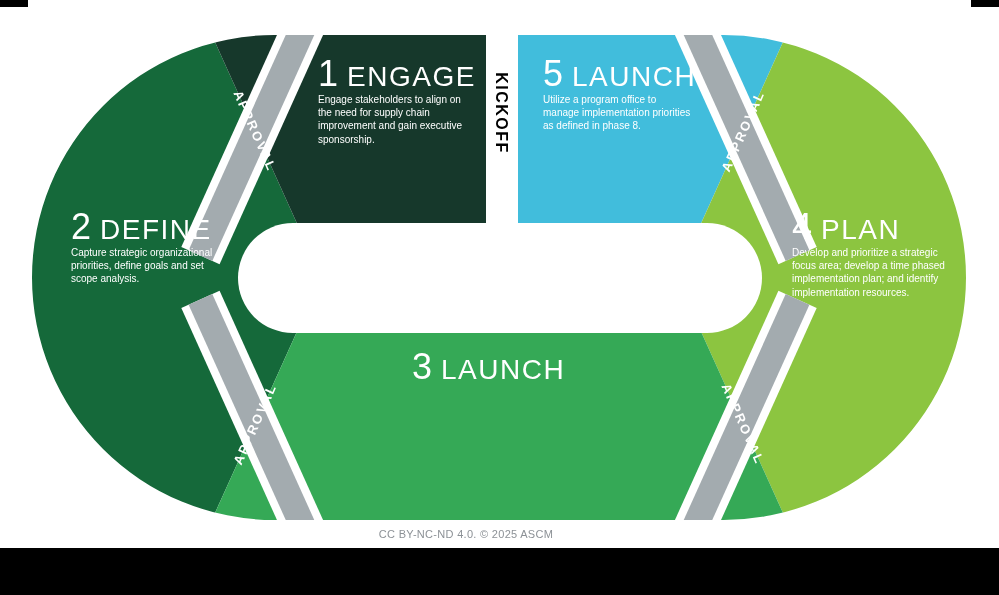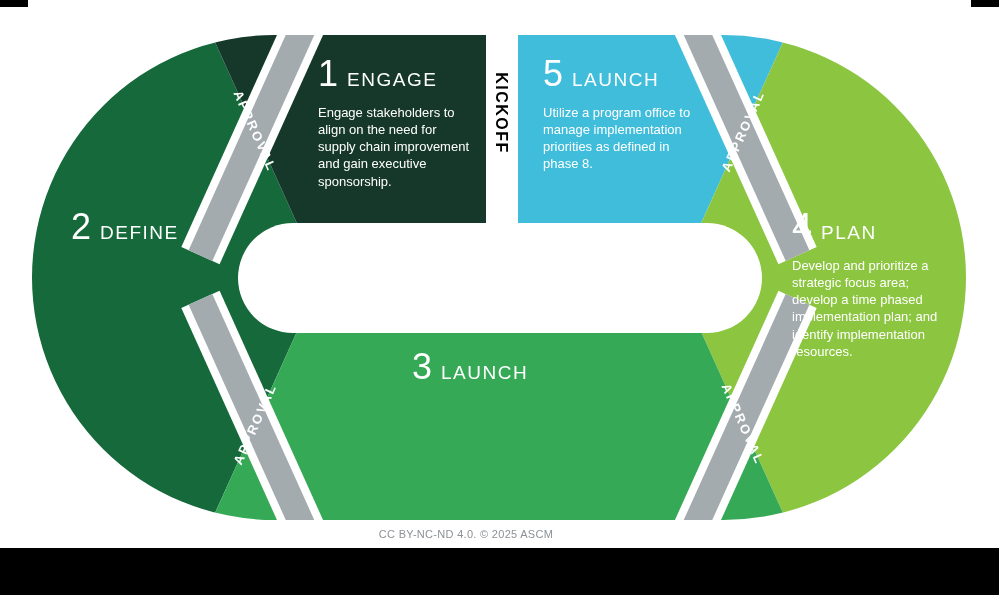--- a/index.html
+++ b/index.html
@@ -9,22 +9,22 @@
     background:#ffffff;
     font-family:"Liberation Sans", sans-serif;
     overflow:hidden;
   }
   .stage { position:absolute; left:0; top:0; width:999px; height:595px; }
   svg.diagram { position:absolute; left:0; top:0; display:block; }
 
   .phase { position:absolute; color:#ffffff; }
   .phase-head { display:flex; align-items:baseline; gap:9px; white-space:nowrap; }
   .phase-num { font-size:36px; font-weight:400; line-height:1; }
-  .phase-title { font-size:19px; font-weight:400; letter-spacing:1.5px; }
-  .phase-desc { margin-top:12px; font-size:13px; line-height:1.32; font-weight:400; }
+  .phase-title { font-size:28px; font-weight:400; letter-spacing:1.5px; }
+  .phase-desc { margin-top:0; font-size:10px; line-height:1.32; font-weight:400; }
 
   .approval {
     position:absolute;
     color:#ffffff;
     font-size:13px;
     font-weight:bold;
     letter-spacing:2px;
     white-space:nowrap;
     transform:translate(-50%,-50%) rotate(var(--rot));
   }
@@ -101,20 +101,21 @@
       <span class="phase-title">LAUNCH</span>
     </div>
     <p class="phase-desc">Utilize a program office to manage implementation priorities as defined in phase 8.</p>
   </div>
 
   <div class="phase" style="left:71px; top:209px; width:158px;">
     <div class="phase-head">
       <span class="phase-num">2</span>
       <span class="phase-title">DEFINE</span>
     </div>
+    <p class="phase-desc">Capture strategic organizational priorities, define goals and set scope analysis.</p>
   </div>
 
   <div class="phase" style="left:792px; top:209px; width:160px;">
     <div class="phase-head">
       <span class="phase-num">4</span>
       <span class="phase-title">PLAN</span>
     </div>
     <p class="phase-desc">Develop and prioritize a strategic focus area; develop a time phased implementation plan; and identify implementation resources.</p>
   </div>
 

